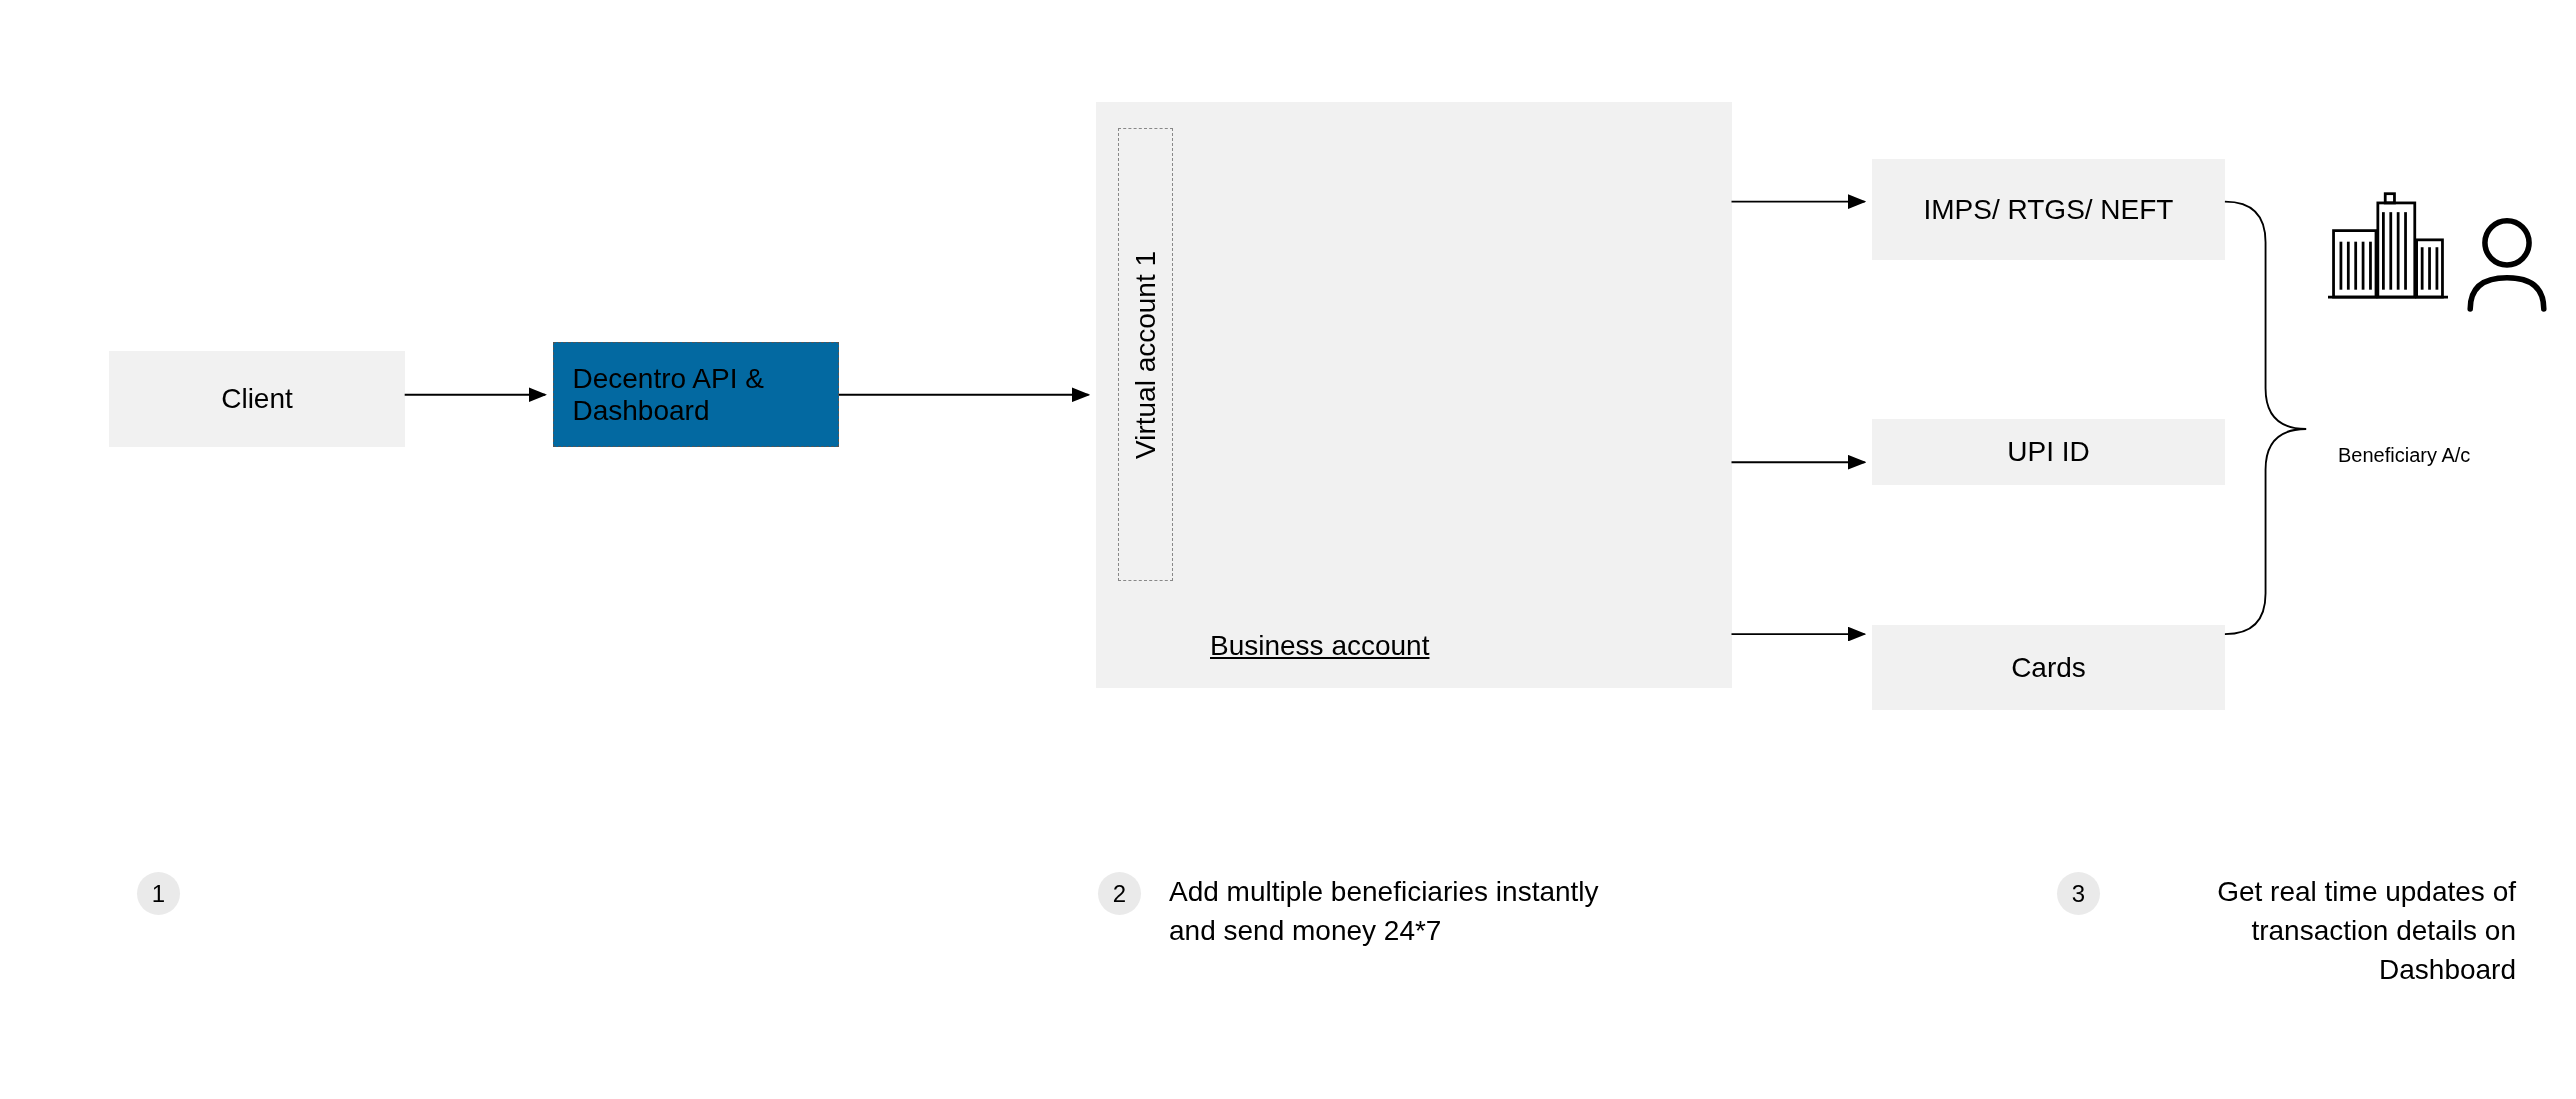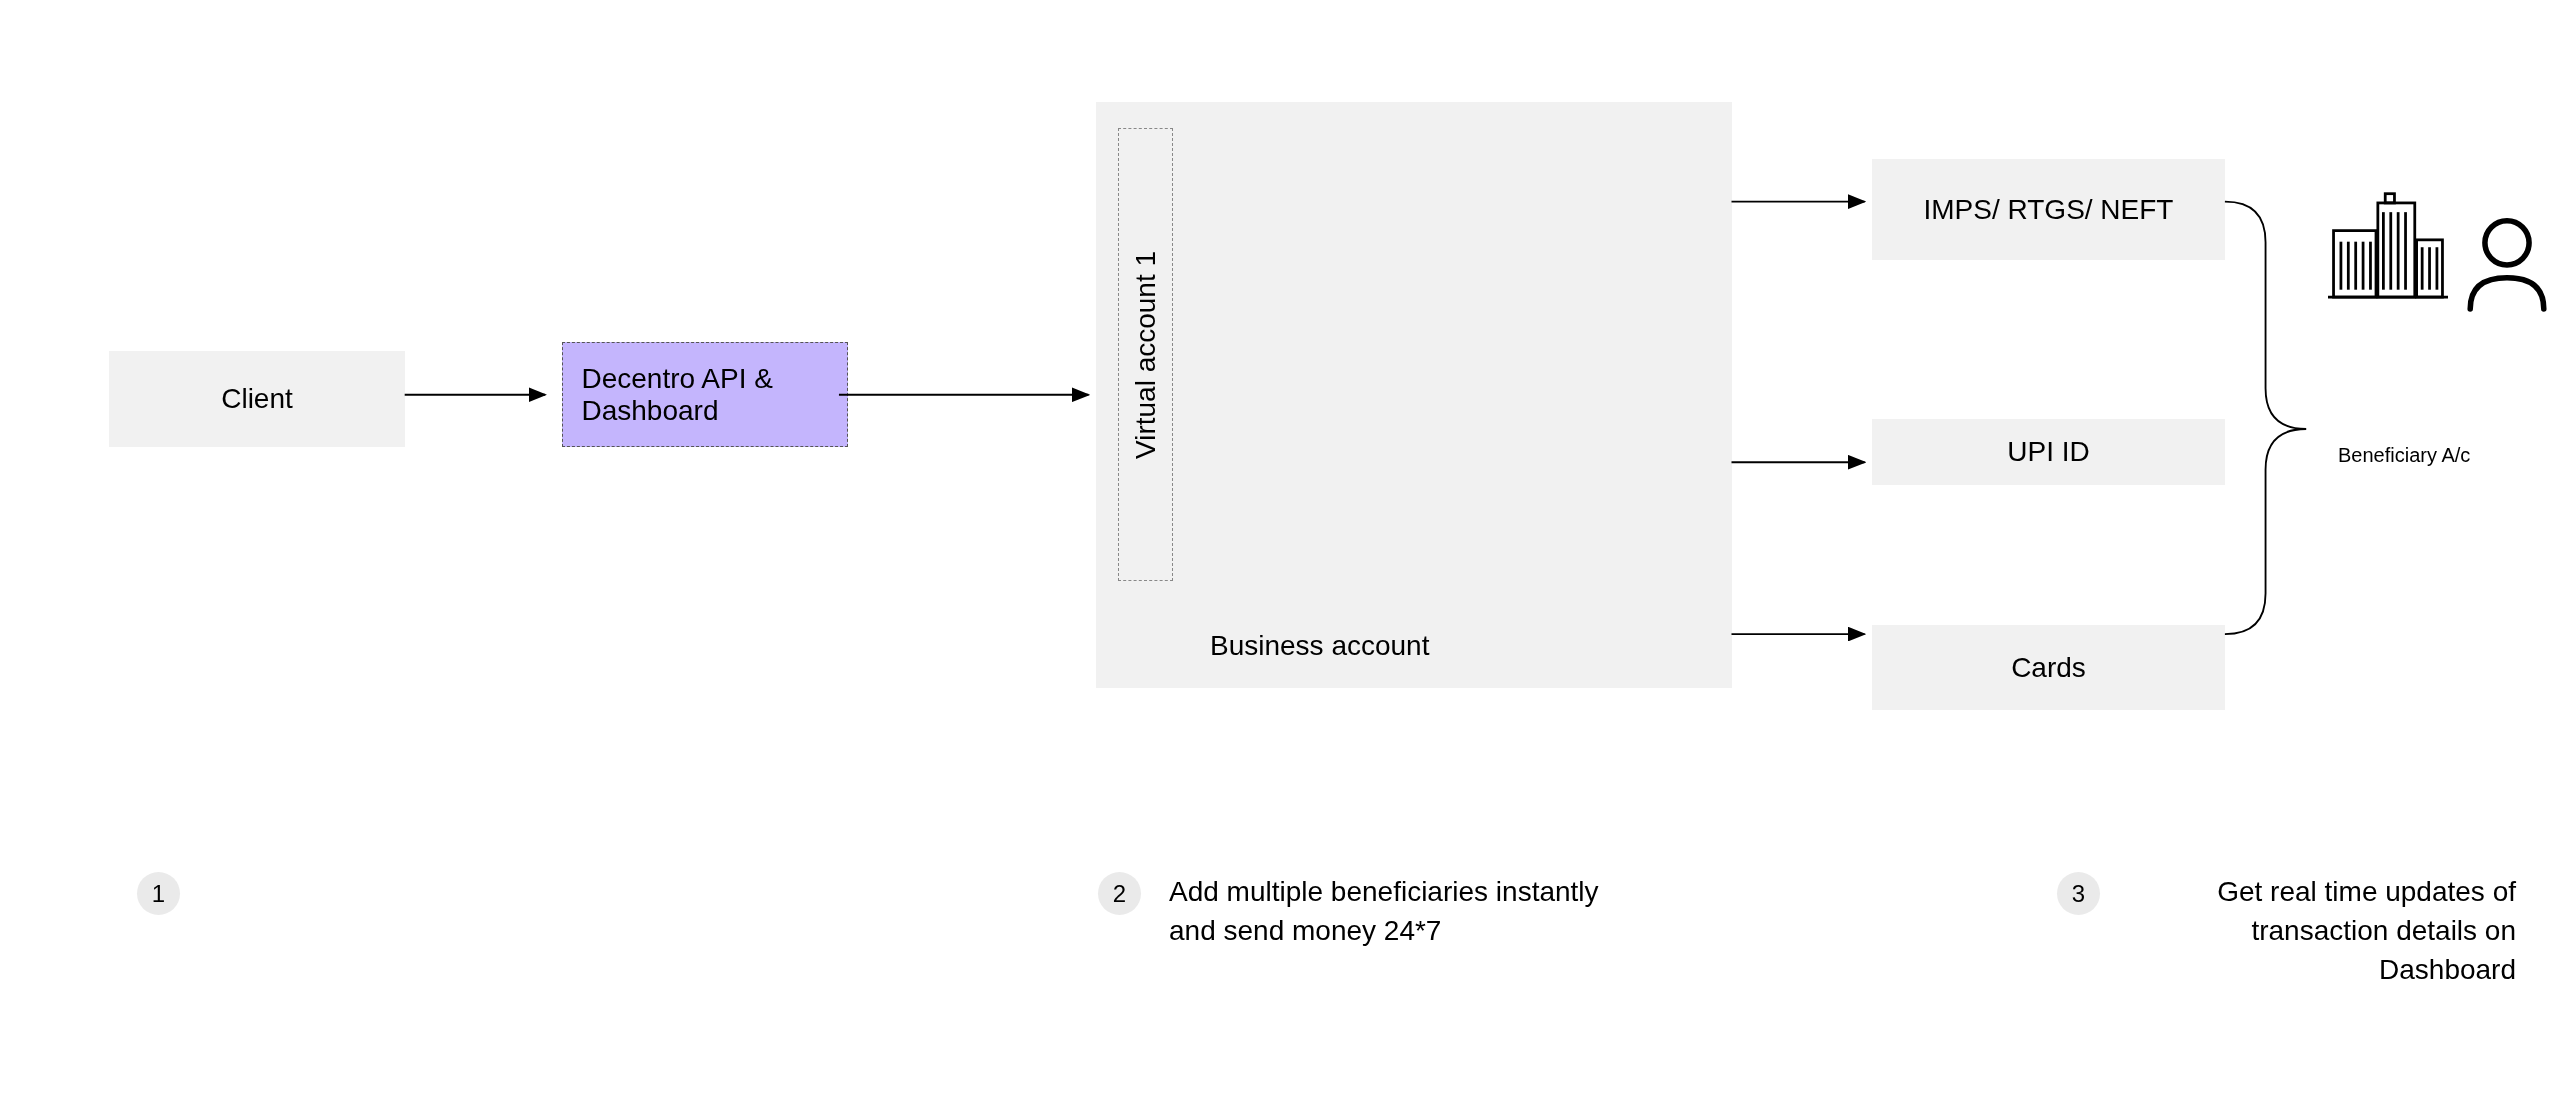--- a/index.html
+++ b/index.html
@@ -18,22 +18,21 @@
     align-items: center;
     justify-content: center;
     font-size: 28px;
   }
   .box.left {
     justify-content: flex-start;
     padding-left: 18.5px;
   }
   .dashed {
     border: 1.8px dashed #555;
-    background: #c4b5fd;
-    margin-left: 9px;
+    background: #0369a1;
   }
   .vlabel {
     position: absolute;
     writing-mode: vertical-rl;
     transform: rotate(180deg);
     border: 1.8px dashed #888;
     font-size: 28px;
     display: flex;
     align-items: center;
     justify-content: center;
@@ -91,21 +90,21 @@
 <div class="box dashed left" style="left:553px; top:342px; width:286px; height:105px;">
   <span style="text-align:left;">Decentro API &amp; Dashboard</span>
 </div>
 
 <div class="big-box" style="left:1096px; top:102px; width:636px; height:586px;"></div>
 
 <div class="vlabel" style="left:1118px; top:128px; width:55px; height:453px;">
   <span>Virtual account 1</span>
 </div>
 
-<div class="biz-label" style="left:1210px; top:630px;">
+<div class="biz-label" style="left:1210px; top:630px;text-decoration:underline;">
   <span>Business account</span>
 </div>
 
 <div class="box" style="left:1872px; top:159px; width:353px; height:101px;">
   <span>IMPS/ RTGS/ NEFT</span>
 </div>
 
 <div class="box" style="left:1872px; top:419px; width:353px; height:66px;">
   <span>UPI ID</span>
 </div>

